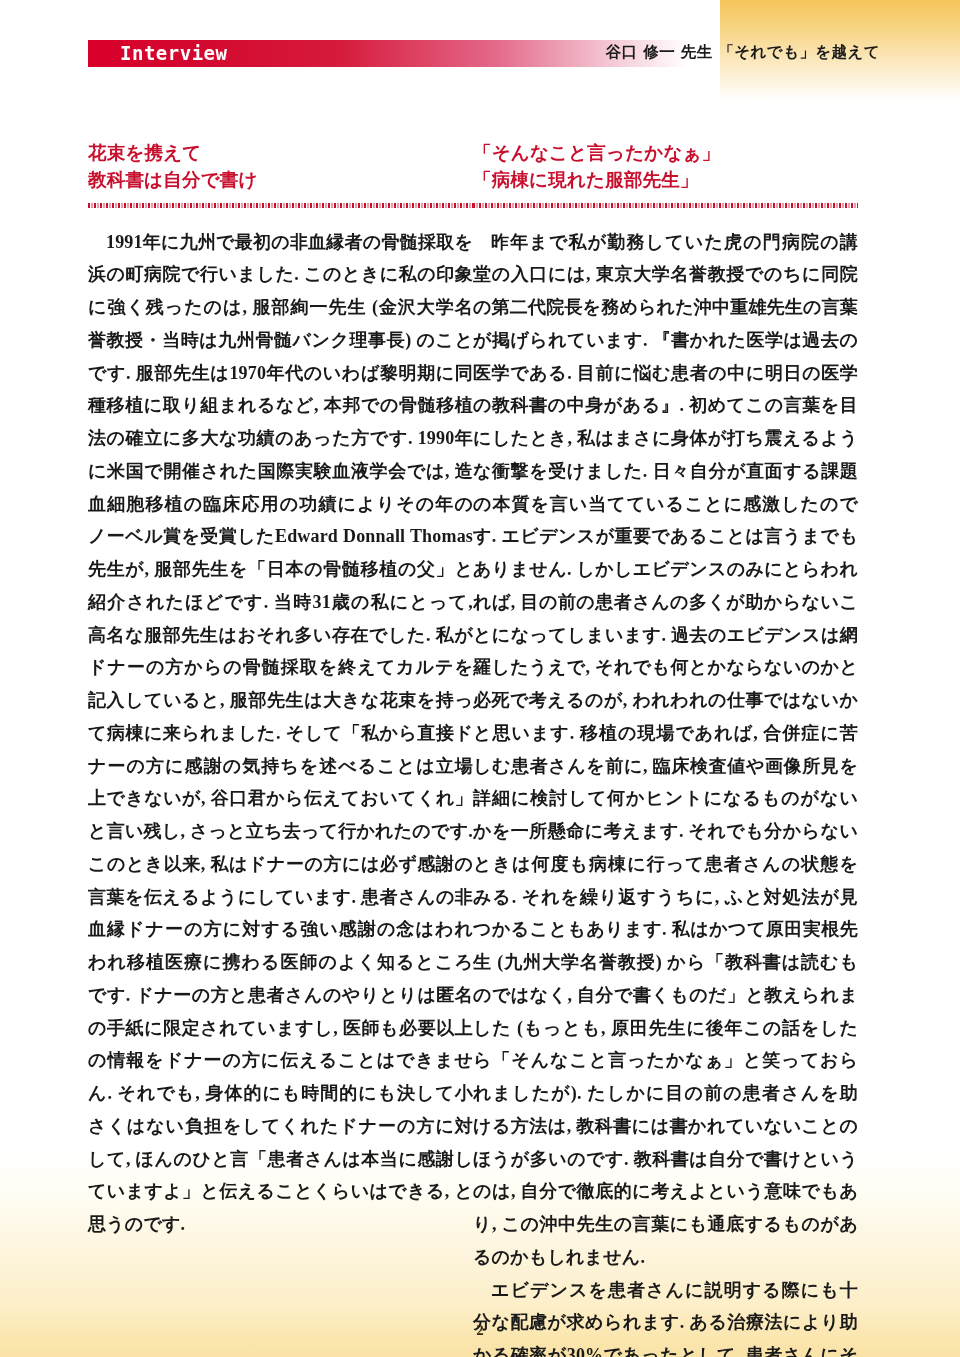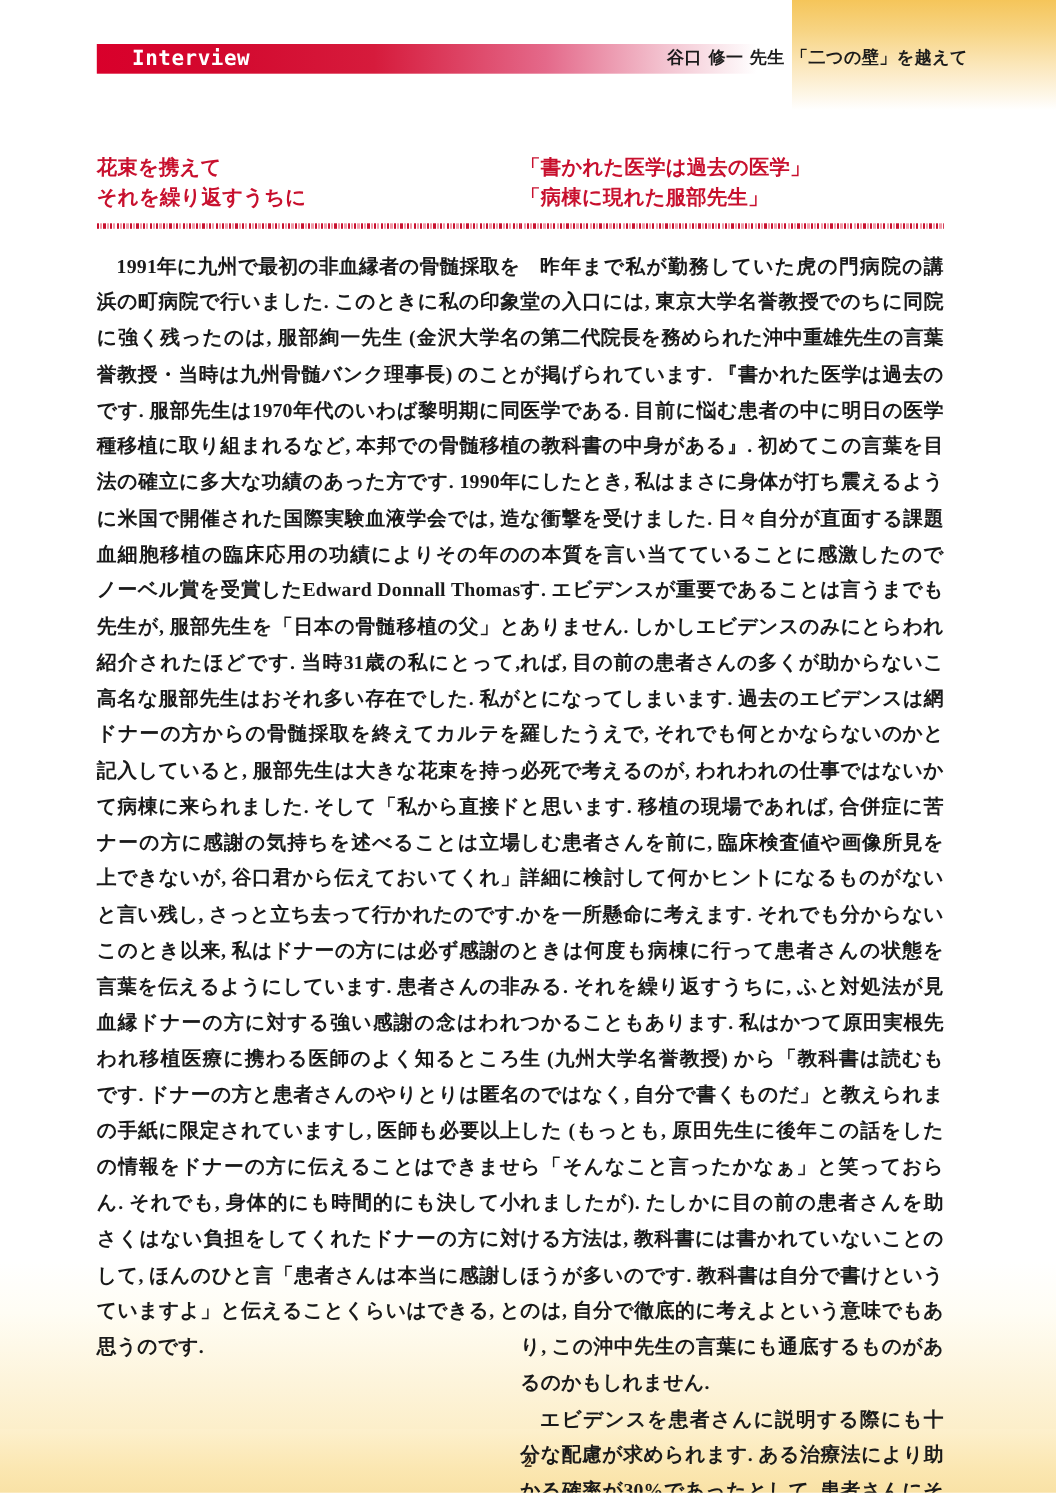--- a/index.html
+++ b/index.html
@@ -159,39 +159,39 @@
 
 <div class="page-bg"></div>
 <div class="corner-top-right"></div>
 <div class="bottom-wash"></div>
 <div class="footer-band"></div>
 
 <div class="header">
   <div class="section-tab">
     <span class="section-tab-label">Interview</span>
   </div>
-  <div class="running-head">谷口 修一 先生 「二つの壁」を越えて</div>
+  <div class="running-head">谷口 修一 先生 「それでも」を越えて</div>
 </div>
 
 <div class="content">
 
   <div class="column">
     <h2 class="col-heading">
       <span class="line">花束を携えて</span>
-      <span class="line">それを繰り返すうちに</span>
+      <span class="line">教科書は自分で書け</span>
     </h2>
     <div class="dotted-rule"></div>
     <div class="body-text">
       <p>1991年に九州で最初の非血縁者の骨髄採取を浜の町病院で行いました. このときに私の印象に強く残ったのは, 服部絢一先生 (金沢大学名誉教授・当時は九州骨髄バンク理事長) のことです. 服部先生は1970年代のいわば黎明期に同種移植に取り組まれるなど, 本邦での骨髄移植法の確立に多大な功績のあった方です. 1990年に米国で開催された国際実験血液学会では, 造血細胞移植の臨床応用の功績によりその年のノーベル賞を受賞したEdward Donnall Thomas先生が, 服部先生を「日本の骨髄移植の父」と紹介されたほどです. 当時31歳の私にとって, 高名な服部先生はおそれ多い存在でした. 私がドナーの方からの骨髄採取を終えてカルテを記入していると, 服部先生は大きな花束を持って病棟に来られました. そして「私から直接ドナーの方に感謝の気持ちを述べることは立場上できないが, 谷口君から伝えておいてくれ」と言い残し, さっと立ち去って行かれたのです. このとき以来, 私はドナーの方には必ず感謝の言葉を伝えるようにしています. 患者さんの非血縁ドナーの方に対する強い感謝の念はわれわれ移植医療に携わる医師のよく知るところです. ドナーの方と患者さんのやりとりは匿名の手紙に限定されていますし, 医師も必要以上の情報をドナーの方に伝えることはできません. それでも, 身体的にも時間的にも決して小さくはない負担をしてくれたドナーの方に対して, ほんのひと言「患者さんは本当に感謝していますよ」と伝えることくらいはできる, と思うのです.</p>
     </div>
   </div>
 
   <div class="column">
     <h2 class="col-heading">
-      <span class="line">「書かれた医学は過去の医学」</span>
+      <span class="line">「そんなこと言ったかなぁ」</span>
       <span class="line">「病棟に現れた服部先生」</span>
     </h2>
     <div class="dotted-rule"></div>
     <div class="body-text">
       <p>昨年まで私が勤務していた虎の門病院の講堂の入口には, 東京大学名誉教授でのちに同院の第二代院長を務められた沖中重雄先生の言葉が掲げられています. 『書かれた医学は過去の医学である. 目前に悩む患者の中に明日の医学の教科書の中身がある』. 初めてこの言葉を目にしたとき, 私はまさに身体が打ち震えるような衝撃を受けました. 日々自分が直面する課題の本質を言い当てていることに感激したのです. エビデンスが重要であることは言うまでもありません. しかしエビデンスのみにとらわれれば, 目の前の患者さんの多くが助からないことになってしまいます. 過去のエビデンスは網羅したうえで, それでも何とかならないのかと必死で考えるのが, われわれの仕事ではないかと思います. 移植の現場であれば, 合併症に苦しむ患者さんを前に, 臨床検査値や画像所見を詳細に検討して何かヒントになるものがないかを一所懸命に考えます. それでも分からないときは何度も病棟に行って患者さんの状態をみる. それを繰り返すうちに, ふと対処法が見つかることもあります. 私はかつて原田実根先生 (九州大学名誉教授) から「教科書は読むものではなく, 自分で書くものだ」と教えられました (もっとも, 原田先生に後年この話をしたら「そんなこと言ったかなぁ」と笑っておられましたが). たしかに目の前の患者さんを助ける方法は, 教科書には書かれていないことのほうが多いのです. 教科書は自分で書けというのは, 自分で徹底的に考えよという意味でもあり, この沖中先生の言葉にも通底するものがあるのかもしれません.</p>
       <p>エビデンスを患者さんに説明する際にも十分な配慮が求められます. ある治療法により助かる確率が30%であったとして, 患者さんにその成績を伝えるのは当然としても, 患者さん本人にとっては助かるか助からないかという, 50：50の問題でもあります. 決して簡単なことではありませんが, その確率を少しでも高めようとする努力が, われわれ医師には求められているのではないかと思います.</p>
     </div>
   </div>
 
 </div>

